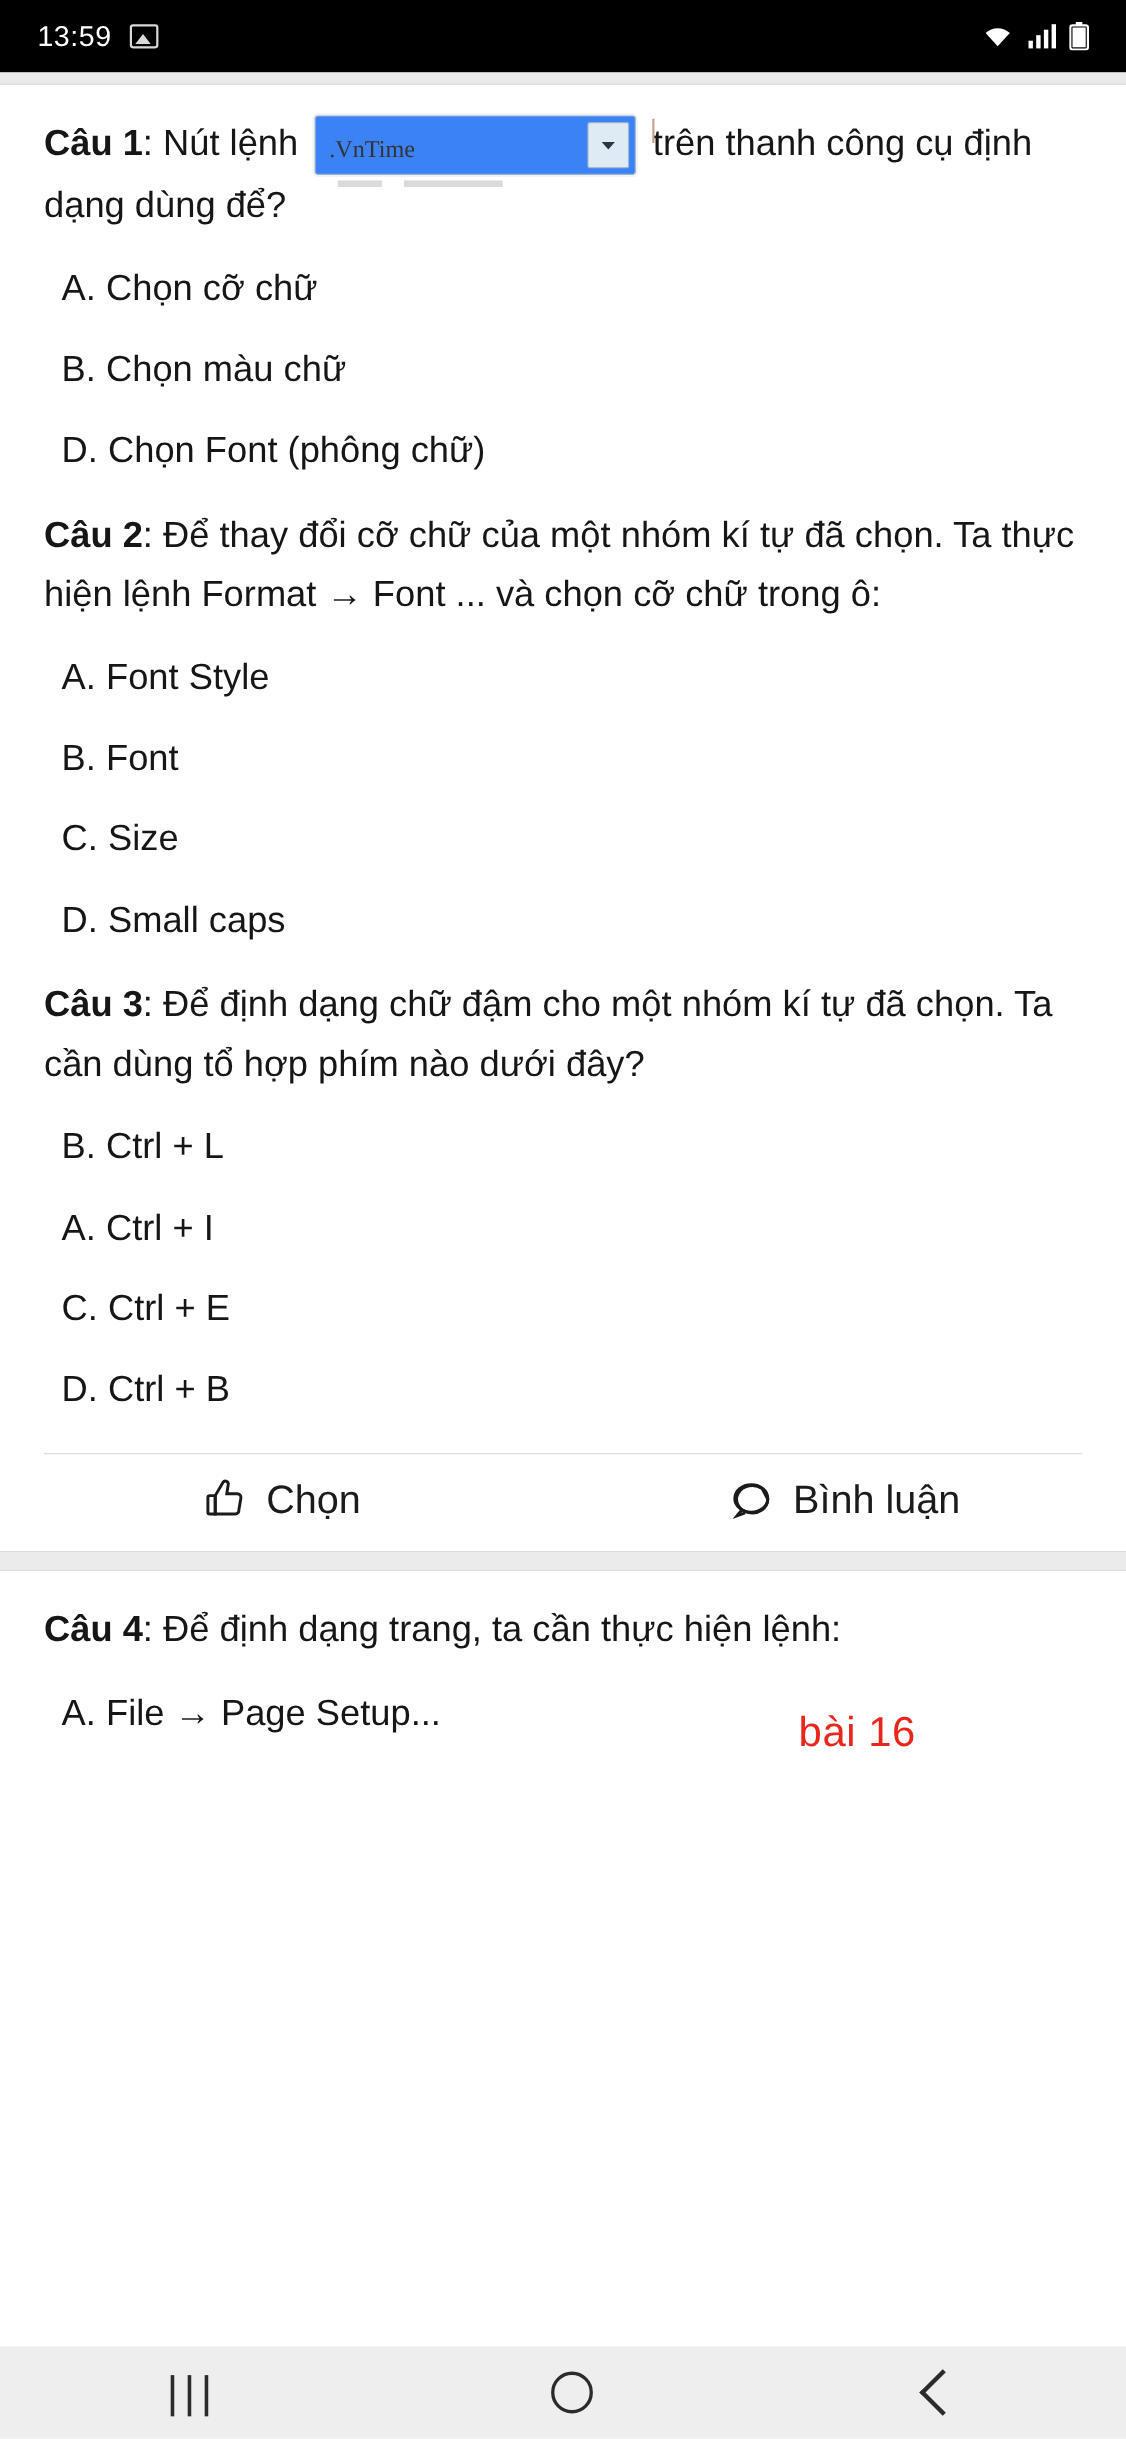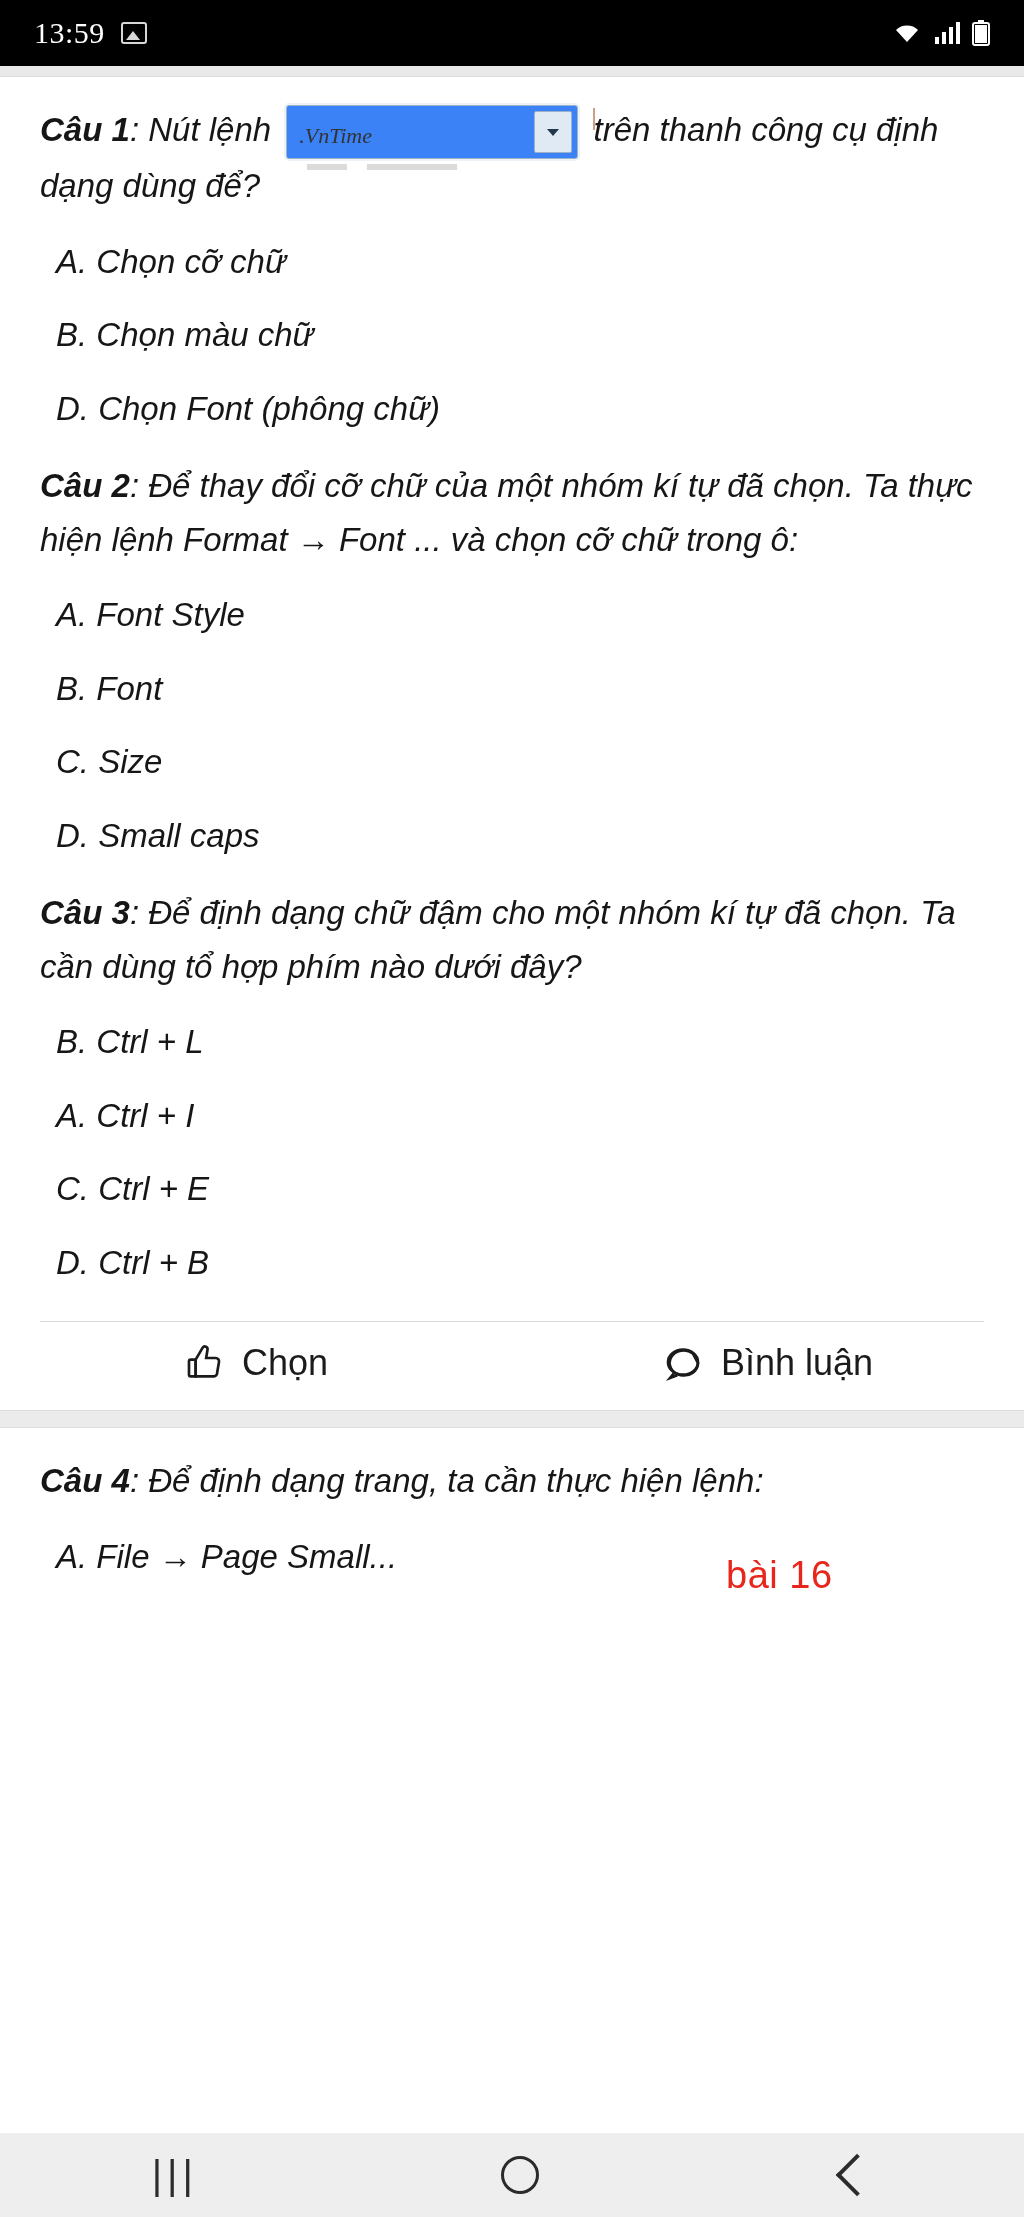--- a/index.html
+++ b/index.html
@@ -25,23 +25,22 @@
     justify-content: space-between;
     padding: 0 34px;
     box-sizing: border-box;
   }
   .status-left {
     display: flex;
     align-items: center;
     gap: 16px;
   }
   .status-time {
-    font-size: 30px;
+    font-size: 26px;
     letter-spacing: 0.5px;
-    font-family: Liberation Serif, serif;
   }
   .status-right {
     display: flex;
     align-items: center;
     gap: 12px;
   }
   .glyph-img {
     display: inline-block;
     width: 26px;
     height: 22px;
@@ -72,21 +71,20 @@
     height: 2067px;
     background: #ffffff;
   }
   .divider-top {
     height: 10px;
     background: #e9e9e9;
     border-bottom: 1px solid #dcdcdc;
   }
   .content {
     padding: 26px 40px 0 40px;
-    font-style: italic;
   }
   .q {
     font-size: 33px;
     line-height: 1.62;
     color: #161616;
     margin: 0 0 6px 0;
   }
   .q b { font-weight: bold; }
   .opt {
     font-size: 33px;
@@ -324,21 +322,21 @@
       <span>Bình luận</span>
     </div>
   </div>
 
   <div class="band"></div>
 
   <div class="content">
     <p class="q">
       <b>Câu 4</b><span>: Để định dạng trang, ta cần thực hiện lệnh:</span>
     </p>
-    <p class="opt">A. File →  Page Small...</p>
+    <p class="opt">A. File →  Page Setup...</p>
   </div>
 </div>
 
 <div class="nav-bar">
   <div class="nav-recents">|||</div>
   <div class="nav-home"></div>
   <div>
       <div class="nav-back"></div>
     </div>
 </div>

